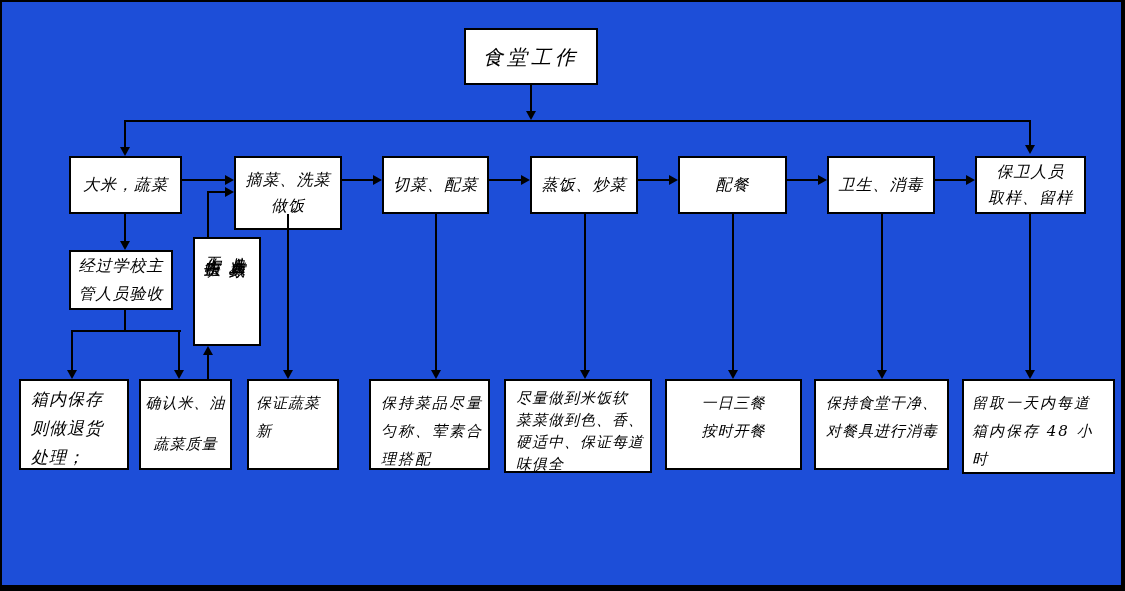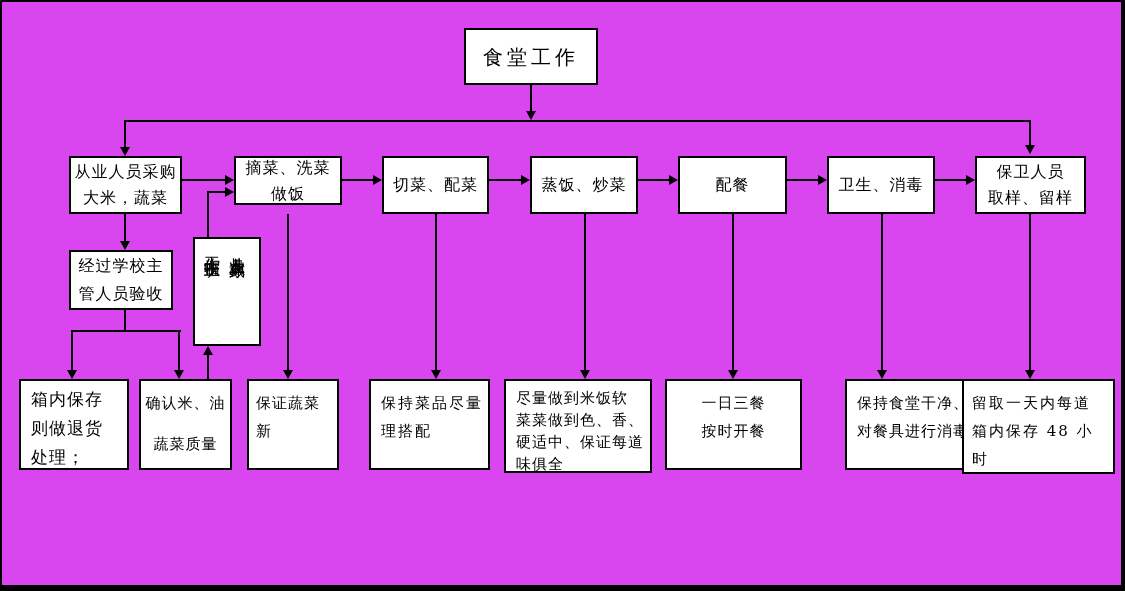--- a/index.html
+++ b/index.html
@@ -1,22 +1,23 @@
 <!DOCTYPE html>
 <html><head>
 <meta charset="utf-8">
 <style>
   html,body{margin:0;padding:0;background:#fff;}
   .canvas{
-    position:relative;width:1125px;height:591px;background:#d946ef;color:#000;
+    position:relative;width:1125px;height:591px;background:#1d4ed8;color:#000;
     box-sizing:border-box;
     border-left:2px solid #000;border-top:2px solid #000;
     border-right:4px solid #000;border-bottom:6px solid #000;
     font-family:"DejaVu Serif","Liberation Serif",serif;
     overflow:hidden;
+    font-style:italic;
   }
   .box{
     position:absolute;box-sizing:border-box;border:2px solid #000;background:#fff;
     display:flex;flex-direction:column;justify-content:center;
     text-align:center;font-size:16px;line-height:26px;letter-spacing:1px;
     overflow:hidden;
   }
   .titlebox{font-size:20px;letter-spacing:4px;}
   .bbox{
     justify-content:flex-start;padding-top:8px;
@@ -49,24 +50,23 @@
 
   <div class="vl" style="left:528px;top:83px;height:28px;"></div>
   <div class="ad" style="left:524px;top:109px;"></div>
   <div class="hl" style="left:122px;top:118px;width:907px;"></div>
   <div class="vl" style="left:122px;top:118px;height:28px;"></div>
   <div class="ad" style="left:118px;top:145px;"></div>
   <div class="vl" style="left:1027px;top:118px;height:26px;"></div>
   <div class="ad" style="left:1023px;top:143px;"></div>
 
   <div class="box" style="left:67px;top:154px;width:113px;height:58px;">
-      <div class="tl">从业人员采购</div>
       <div class="tl">大米，蔬菜</div>
     </div>
-  <div class="box" style="left:232px;top:154px;width:108px;height:49px;">
+  <div class="box" style="left:232px;top:154px;width:108px;height:74px;">
       <div class="tl">摘菜、洗菜</div>
       <div class="tl">做饭</div>
     </div>
   <div class="box" style="left:380px;top:154px;width:107px;height:58px;">
       <div class="tl">切菜、配菜</div>
     </div>
   <div class="box" style="left:528px;top:154px;width:108px;height:58px;">
       <div class="tl">蒸饭、炒菜</div>
     </div>
   <div class="box" style="left:676px;top:154px;width:109px;height:58px;">
@@ -138,33 +138,34 @@
       <div class="tl">确认米、油</div>
       <div class="tl">蔬菜质量</div>
       <div class="tl">合格</div>
     </div>
   <div class="box bbox left" style="left:245px;top:377px;width:92px;height:91px;padding-left:7px;gap:29px;">
       <div class="tl">保证蔬菜新</div>
       <div class="tl">鲜、无虫子、</div>
     </div>
   <div class="box bbox left ls2" style="left:367px;top:377px;width:121px;height:91px;">
       <div class="tl">保持菜品尽量</div>
+      <div class="tl">匀称、荤素合</div>
       <div class="tl">理搭配</div>
     </div>
   <div class="box bbox left tight" style="left:502px;top:377px;width:148px;height:94px;">
       <div class="tl">尽量做到米饭软</div>
       <div class="tl">菜菜做到色、香、</div>
       <div class="tl">硬适中、保证每道</div>
       <div class="tl">味俱全</div>
     </div>
   <div class="box bbox" style="left:663px;top:377px;width:137px;height:91px;">
       <div class="tl">一日三餐</div>
       <div class="tl">按时开餐</div>
     </div>
-  <div class="box bbox left" style="left:812px;top:377px;width:135px;height:91px;margin-left:31px;">
+  <div class="box bbox left" style="left:812px;top:377px;width:135px;height:91px;">
       <div class="tl">保持食堂干净、</div>
       <div class="tl">对餐具进行消毒</div>
     </div>
   <div class="box bbox left ls2" style="left:960px;top:377px;width:153px;height:95px;padding-left:8px;">
       <div class="tl">留取一天内每道</div>
       <div class="tl">箱内保存 48 小时</div>
     </div>
 
 </div>
 

